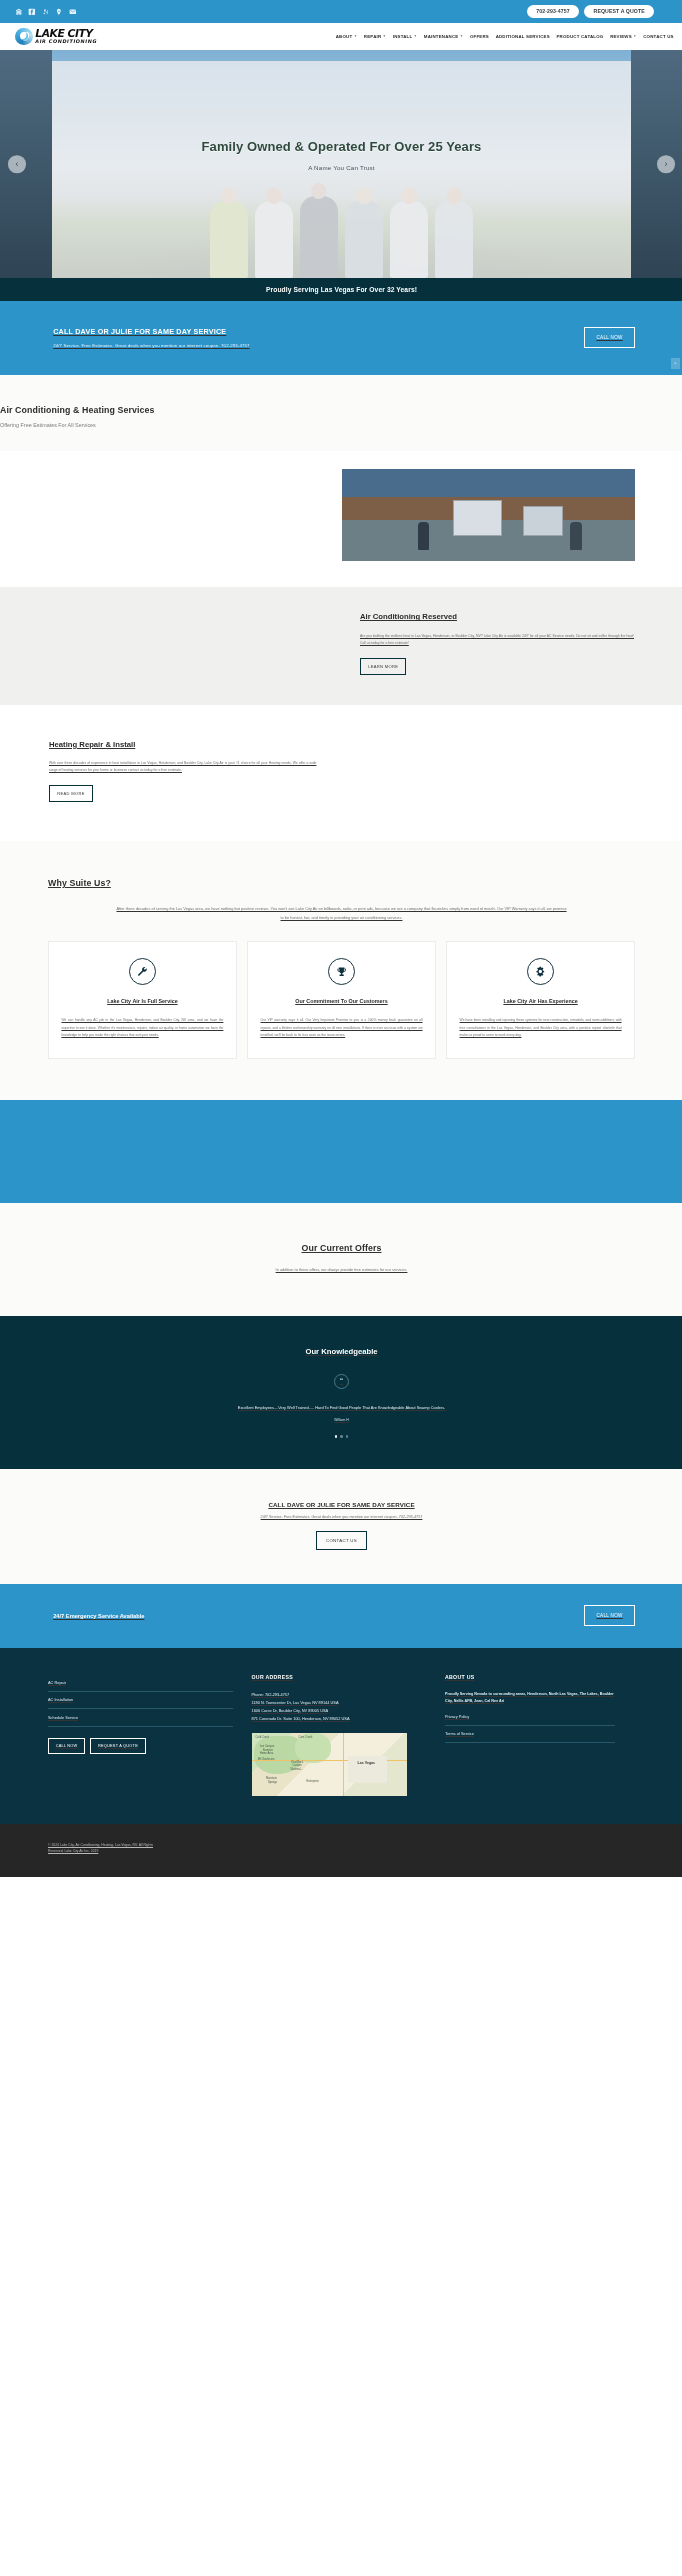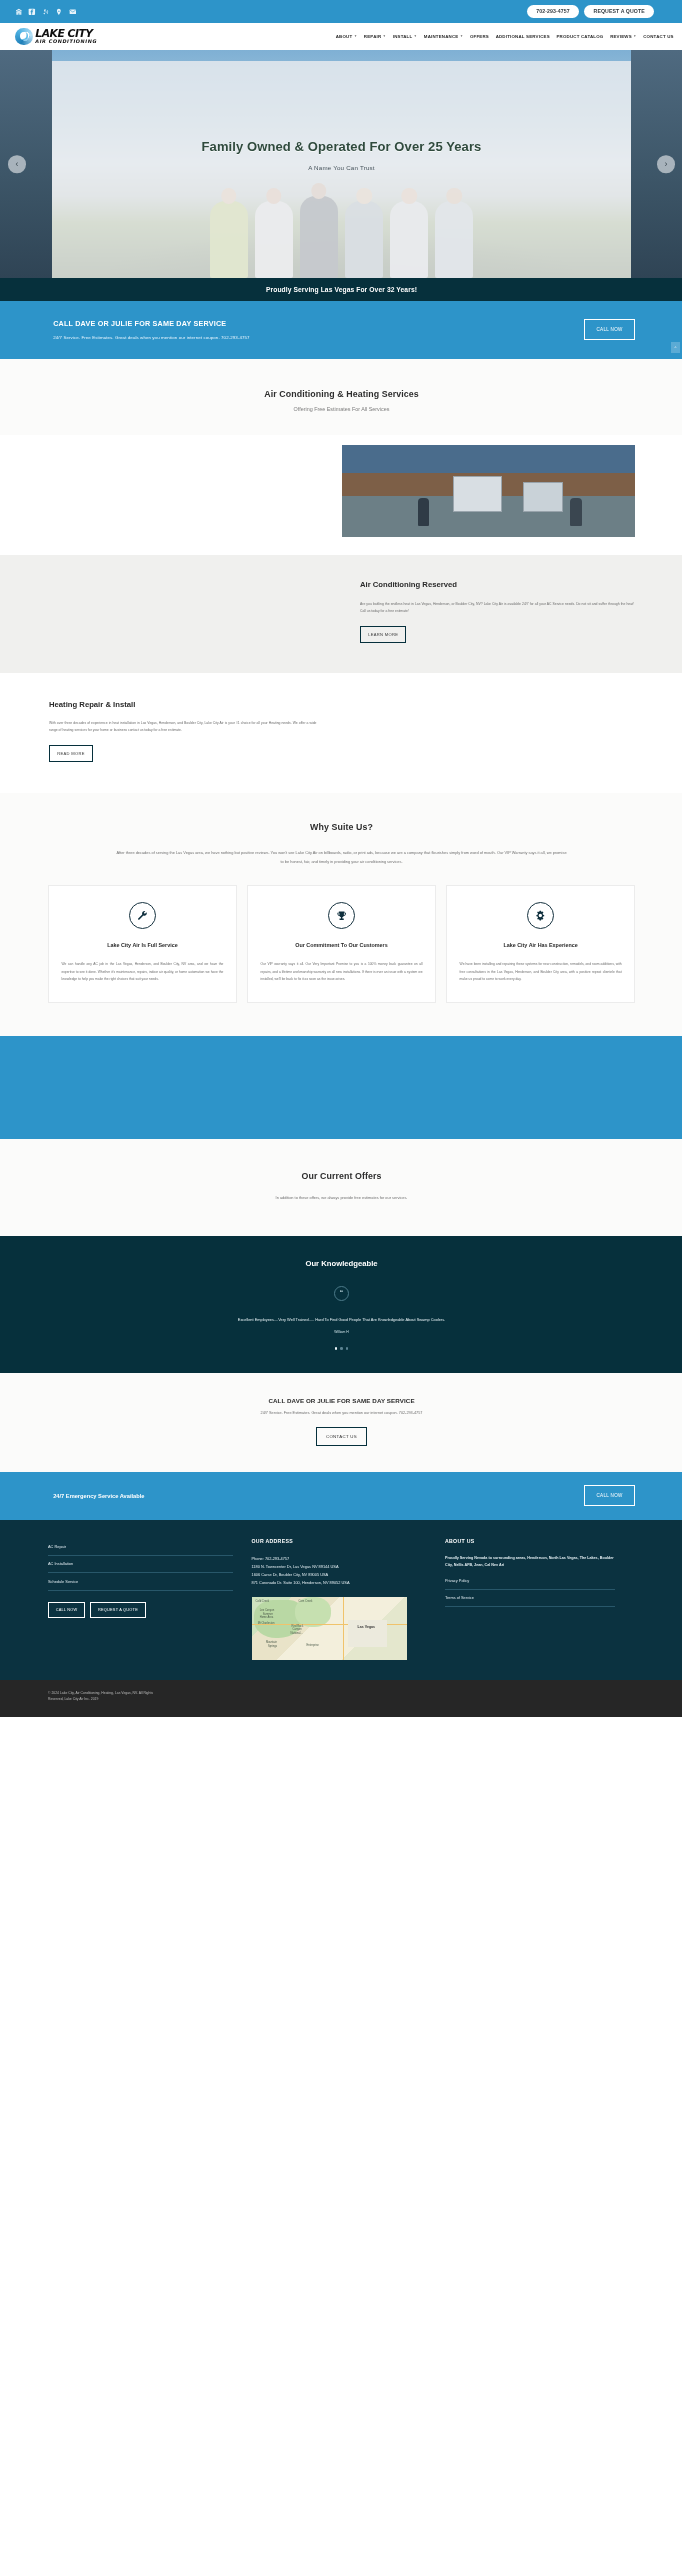--- a/index.html
+++ b/index.html
@@ -4,21 +4,21 @@
 <style>
   * { box-sizing: border-box; margin: 0; padding: 0; }
   html, body { width: 683px; }
   body {
     font-family: "Liberation Sans", sans-serif;
     background: #ffffff;
     color: #333;
     -webkit-font-smoothing: antialiased;
   }
   .wrap { width: 683px; margin: 0 auto; position: relative; overflow: hidden; }
-  .container { width: 587px; margin: 0 auto; }
+  .container { width: 587px; margin: 8px auto; text-decoration: underline; }
 
   
   .topbar {
     background: #2d94c9;
     height: 23px;
     display: flex;
     align-items: center;
     padding: 0 9.3px;
   }
   .social {
@@ -190,21 +190,21 @@
     padding: 7.2px 11.3px; cursor: pointer; white-space: nowrap;
   }
   .scroll-top {
     position: absolute; right: 3.1px; bottom: 6.2px;
     width: 8.8px; height: 11.3px; background: rgba(255,255,255,.22);
     color: #fff; font-size: 4.1px;
     display: flex; align-items: center; justify-content: center; cursor: pointer;
   }
 
   
-  .sec-head { text-align: center; }
+  .sec-head { }
   .sec-title { font-size: 8.8px; font-weight: bold; color: #2e2e2e; letter-spacing: 0.1px; }
   .sec-sub { font-size: 5.4px; color: #7c7c7c; margin-top: 6.2px; }
 
   .services-intro { background: #fbfbfa; padding: 30px 0 23px; }
 
   
   .svc-row { display: flex; align-items: stretch; }
   .svc-img {
     height: 92px;
     background:

